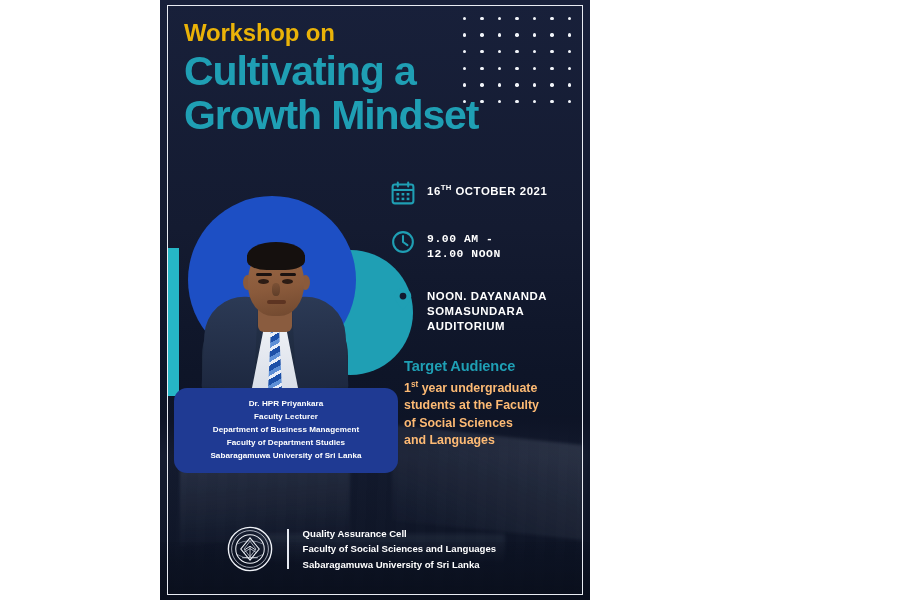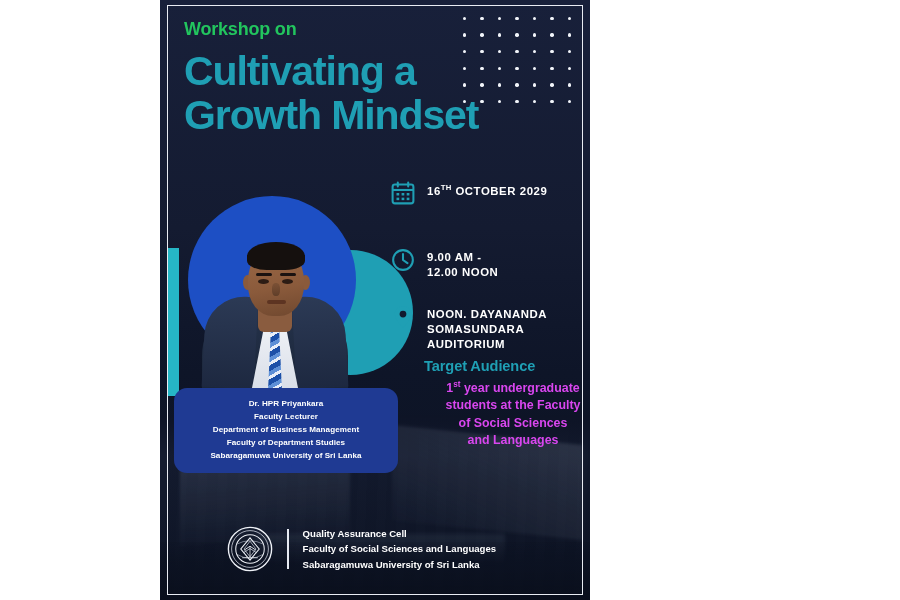--- a/index.html
+++ b/index.html
@@ -72,26 +72,26 @@
     display:grid;
     grid-template-columns:repeat(7,1fr);
     grid-template-rows:repeat(6,1fr);
     place-items:center;
   }
   #dot-grid i { display:block; width:3.4px; height:3.4px; border-radius:50%; background:#f2f5fa; }
 
   
   #heading { position:absolute; left:24px; top:20px; z-index:12; }
   #kicker {
-    color:#22c55e; font-size:18px; font-weight:700; letter-spacing:-.2px;
+    color:#eab308; font-size:24px; font-weight:700; letter-spacing:-.2px;
     line-height:1.1;
   }
   #title {
     color:#1f9fb4; font-size:41px; font-weight:700; line-height:1.07;
-    letter-spacing:-1.1px; margin-top:10px; white-space:pre-line;
+    letter-spacing:-1.1px; margin-top:4px; white-space:pre-line;
   }
 
   
   #portrait-wrap { position:absolute; left:6px; top:190px; width:250px; height:225px; z-index:8; }
   #teal-circle {
     position:absolute; left:122px; top:60px;
     width:125px; height:125px; border-radius:50%;
     background:#1f9fb4;
   }
   #blue-circle {
@@ -165,30 +165,30 @@
   
   #info { position:absolute; left:230px; top:180px; width:195px; z-index:12; }
   .info-row { display:flex; align-items:flex-start; gap:11px; }
   .info-icon { flex:0 0 auto; width:26px; height:26px; display:block; }
   .info-text {
     color:#ffffff; font-size:11.4px; font-weight:700;
     letter-spacing:.55px; line-height:1.32; padding-top:3px;
   }
   .info-text sup { font-size:.68em; vertical-align:super; letter-spacing:.3px; }
   .r-date { margin-top:0; }
-  .r-time { margin-top:41px; }
+  .r-time { margin-top:23px;font-family:Liberation Mono, monospace; }
   .r-venue{ margin-top:24px; }
   .r-time .info-text, .r-venue .info-text { white-space:pre-line; }
 
   
-  #audience { position:absolute; left:264px; top:358px; width:178px; z-index:12; }
+  #audience { position:absolute; left:244px; top:358px; width:178px; z-index:12; }
   #aud-title { color:#1f9fb4; font-size:14.6px; font-weight:700; letter-spacing:-.1px; }
   #aud-body {
-    margin-top:5px; color:#d946ef; font-size:12.4px; font-weight:700;
-    line-height:1.39; white-space:pre-line;text-align:center;
+    margin-top:5px; color:#fdba74; font-size:12.4px; font-weight:700;
+    line-height:1.39; white-space:pre-line;
   }
   #aud-body sup { font-size:.66em; vertical-align:super; }
 
   
   #footer {
     position:absolute; left:67px; bottom:28px;
     display:flex; align-items:center; gap:14px; z-index:16;
   }
   #crest { width:46px; height:46px; display:block; flex:0 0 auto; }
   #footer-rule { width:1.6px; height:40px; background:#e6eaf2; flex:0 0 auto; }
@@ -296,21 +296,21 @@
         <rect x="2.4" y="4.2" width="19.2" height="17.4" rx="2.2" fill="none" stroke="#1f9fb4" stroke-width="1.9"></rect>
         <path d="M2.4 9.2h19.2" stroke="#1f9fb4" stroke-width="1.9"></path>
         <path d="M7.2 2.4v3.6M16.8 2.4v3.6" stroke="#1f9fb4" stroke-width="1.9" stroke-linecap="round"></path>
         <rect x="6" y="12" width="2.5" height="2.3" fill="#1f9fb4"></rect>
         <rect x="10.7" y="12" width="2.5" height="2.3" fill="#1f9fb4"></rect>
         <rect x="15.4" y="12" width="2.5" height="2.3" fill="#1f9fb4"></rect>
         <rect x="6" y="16.3" width="2.5" height="2.3" fill="#1f9fb4"></rect>
         <rect x="10.7" y="16.3" width="2.5" height="2.3" fill="#1f9fb4"></rect>
         <rect x="15.4" y="16.3" width="2.5" height="2.3" fill="#1f9fb4"></rect>
       </svg>
-      <div class="info-text"><span>16</span><sup>TH</sup><span> OCTOBER 2029</span></div>
+      <div class="info-text"><span>16</span><sup>TH</sup><span> OCTOBER 2021</span></div>
     </div>
 
     <div class="info-row r-time">
       <svg class="info-icon" viewBox="0 0 24 24">
         <circle cx="12" cy="12" r="9.1" fill="none" stroke="#1f9fb4" stroke-width="1.9"></circle>
         <path d="M12 6.4V12l4.1 2.9" fill="none" stroke="#1f9fb4" stroke-width="1.9" stroke-linecap="round" stroke-linejoin="round"></path>
       </svg>
       <div class="info-text">9.00 AM -
 12.00 NOON</div>
     </div>

